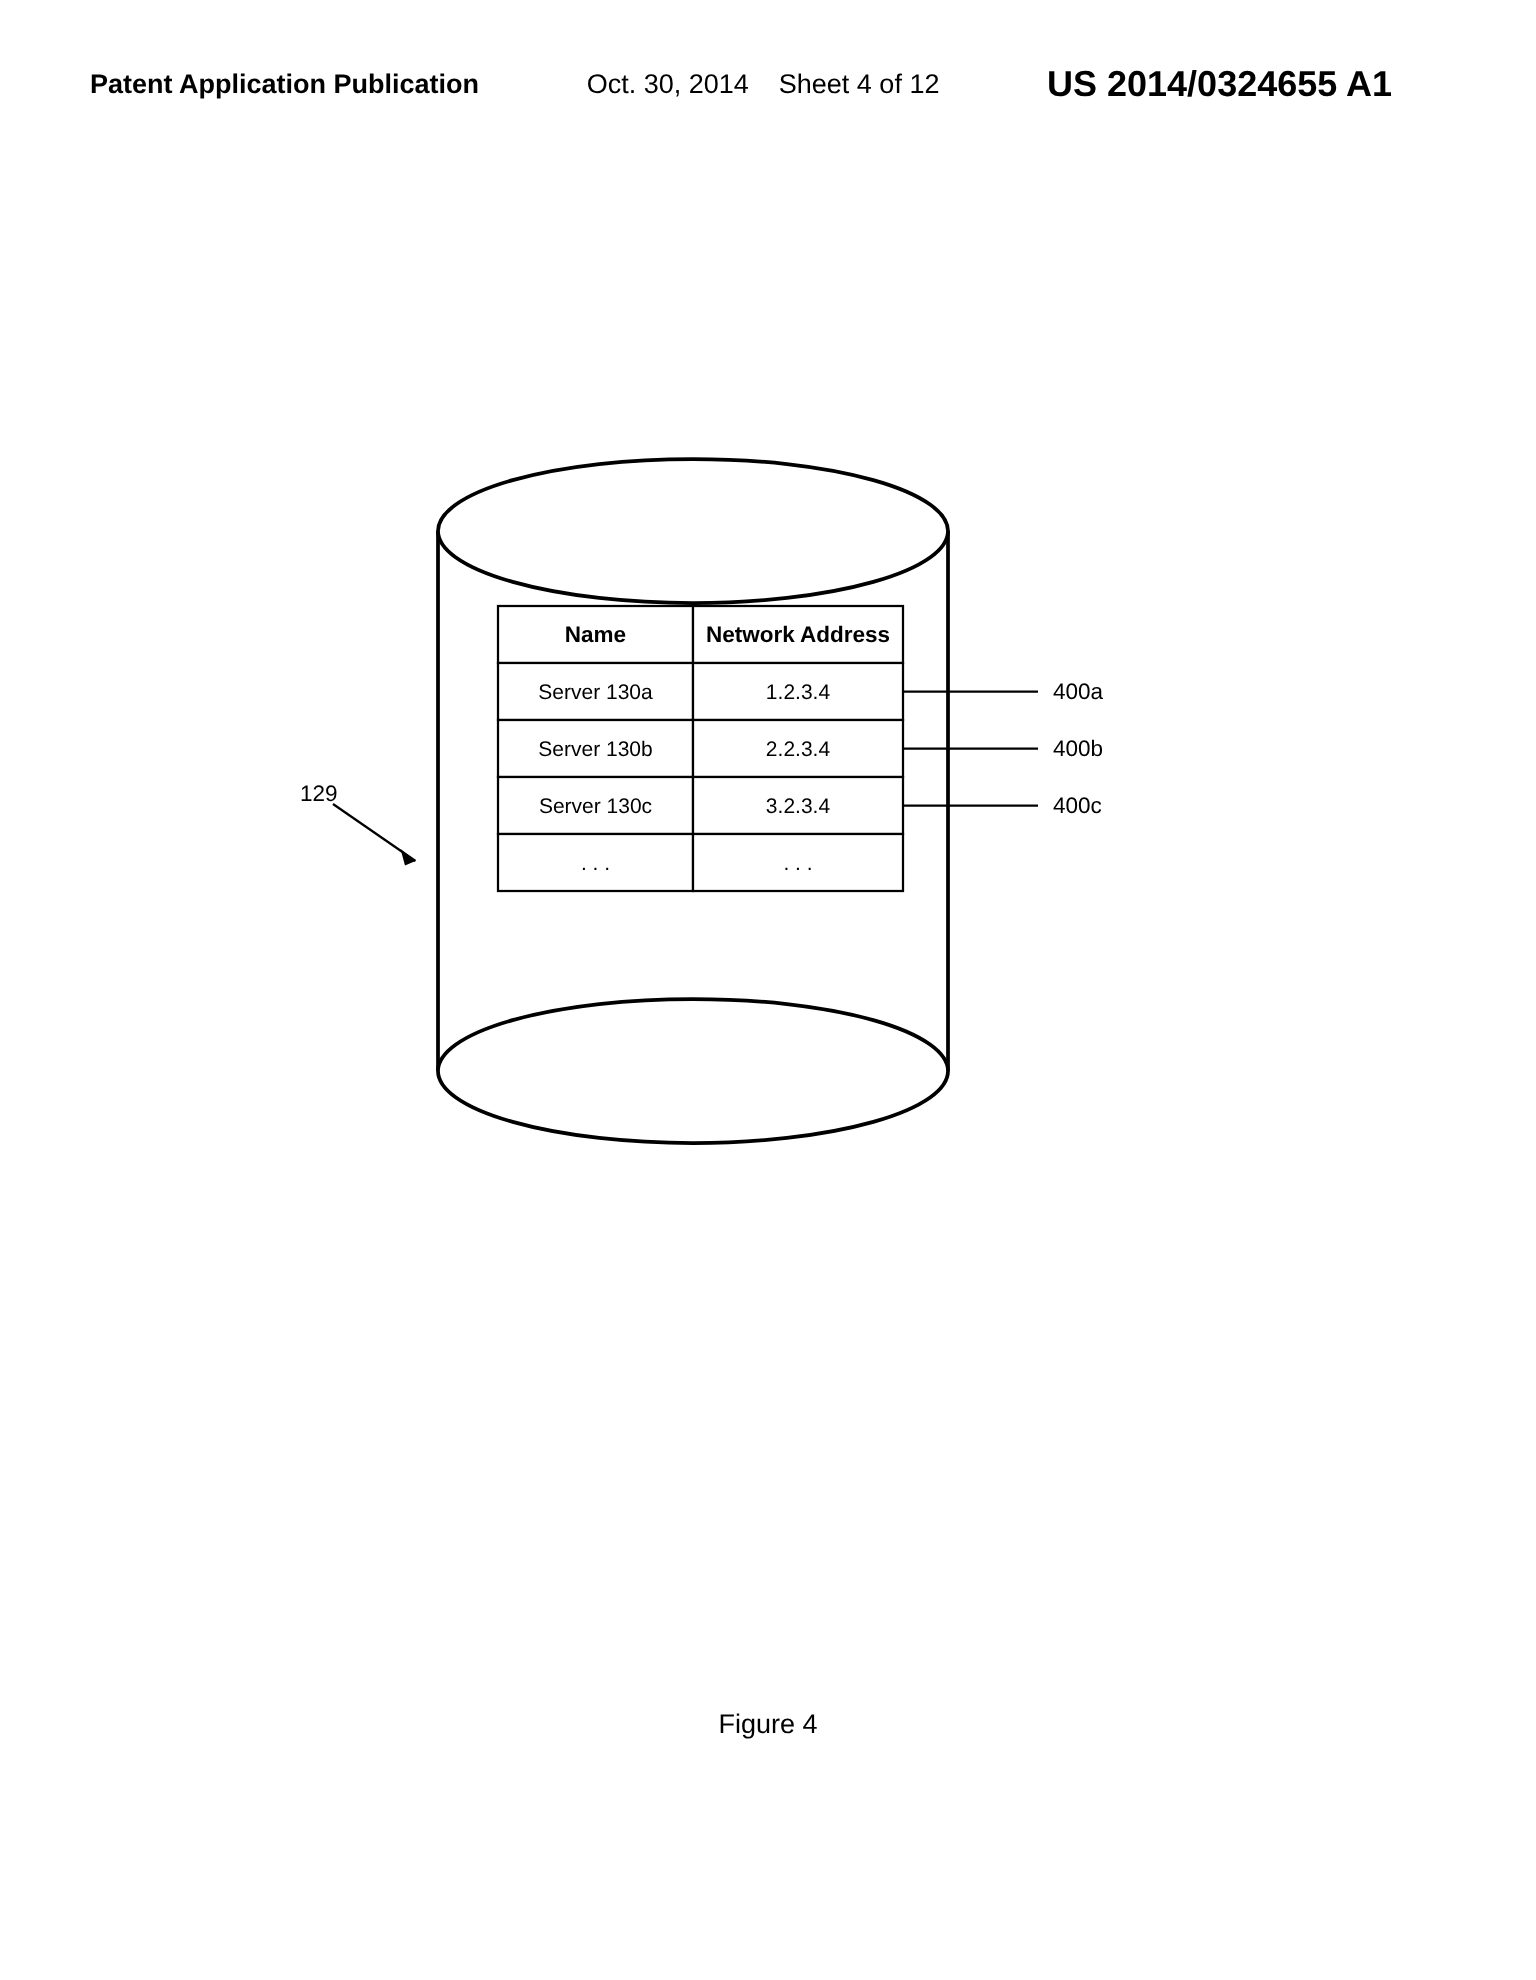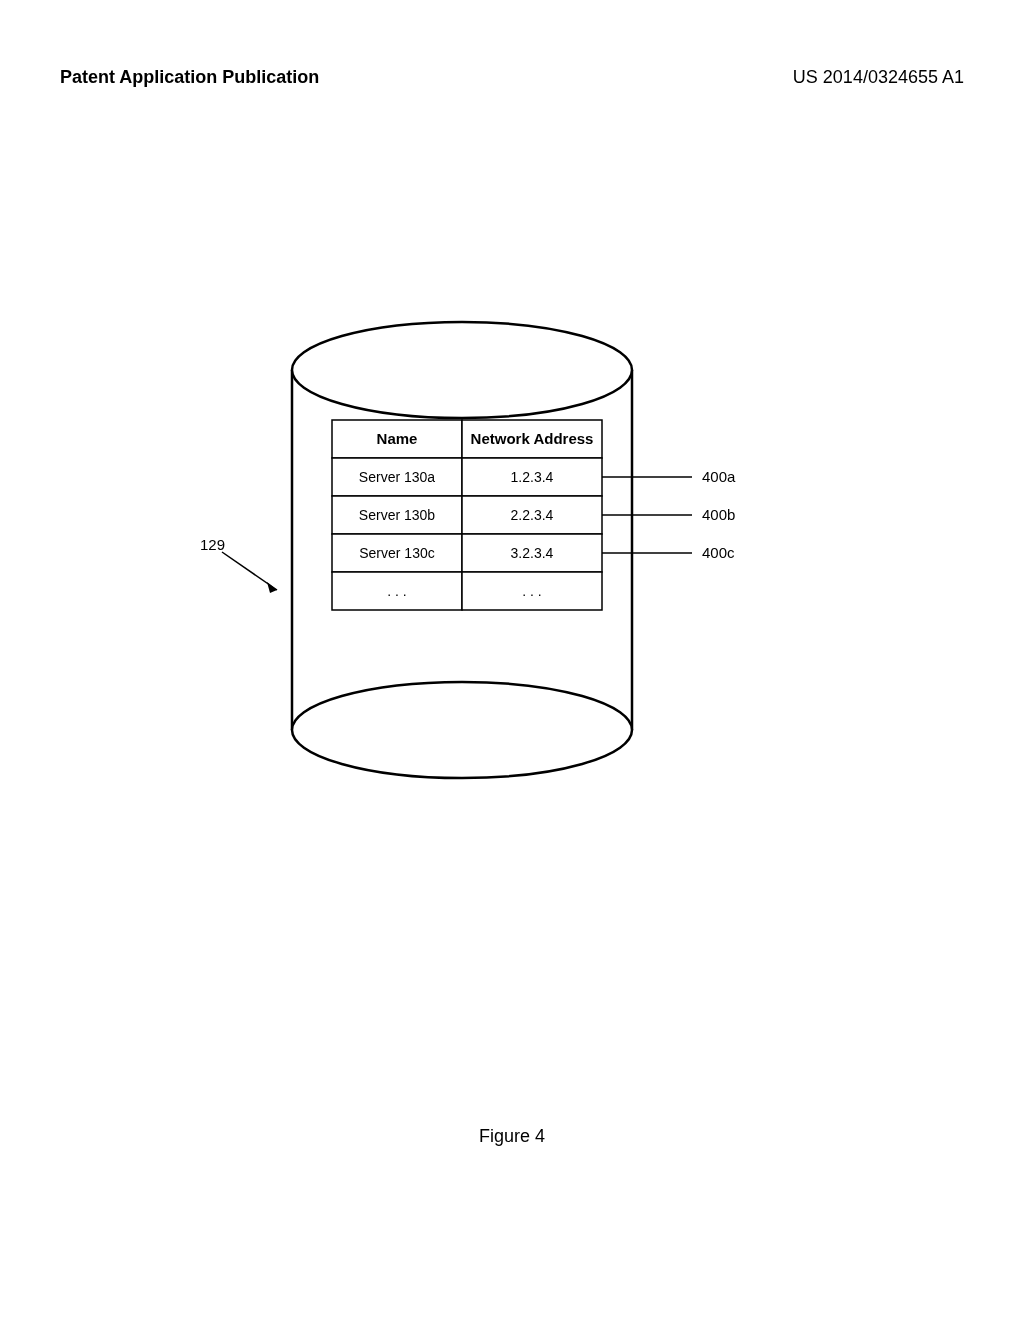--- a/index.html
+++ b/index.html
@@ -15,59 +15,62 @@
       font-family: Arial, sans-serif;
       position: relative;
       overflow: hidden;
     }
 
     
     .header {
       display: flex;
       justify-content: space-between;
       align-items: center;
-      padding: 40px 60px 20px 60px;
-      margin-top: 25px;
+      padding: 40px 96px 20px 60px;
     }
 
     .header-left {
       font-size: 18px;
       font-weight: bold;
       line-height: 1.4;
     }
 
     .header-center {
       font-size: 18px;
       text-align: center;
       line-height: 1.4;
     }
 
     .header-right {
-      font-size: 18px;
-      font-weight: normal;
+      font-size: 24px;
+      font-weight: bold;
       text-align: right;
       line-height: 1.4;
     }
 
     
     .diagram-area {
       position: relative;
       width: 100%;
       height: 700px;
       display: flex;
       justify-content: center;
       align-items: flex-end;
       margin-top: 60px;
     }
   </style>
 </head>
 <body>
 
 <div class="header">
   <div class="header-left">Patent Application Publication</div>
+  <div class="header-center">
+    <span>Oct. 30, 2014</span>&nbsp;&nbsp;&nbsp;
+    <span>Sheet 4 of 12</span>
+  </div>
   <div class="header-right">US 2014/0324655 A1</div>
 </div>
 
 <div class="diagram-area">
 
   <svg width="700" height="560" viewBox="0 0 700 560" xmlns="http://www.w3.org/2000/svg">
 
     <rect x="130" y="60" width="340" height="360" fill="white" stroke="none"></rect>
     <line x1="130" y1="60" x2="130" y2="420" stroke="black" stroke-width="2.5"></line>
     <line x1="470" y1="60" x2="470" y2="420" stroke="black" stroke-width="2.5"></line>
@@ -113,13 +116,13 @@
 
     <text x="38" y="240" font-size="15" font-family="Arial">129</text>
 
     <line x1="60" y1="242" x2="115" y2="280" stroke="black" stroke-width="1.5"></line>
 
     <polygon points="115,280 105,272 108,283" fill="black"></polygon>
 
   </svg>
 </div>
 
-<div style="position: absolute; bottom: 173px; left: 50%; transform: translateX(-50%); font-size: 18px; text-align: center;">Figure 4</div>
+<div style="position: absolute; bottom: 160px; left: 50%; transform: translateX(-50%); font-size: 18px; text-align: center;">Figure 4</div>
 
 </body></html>

